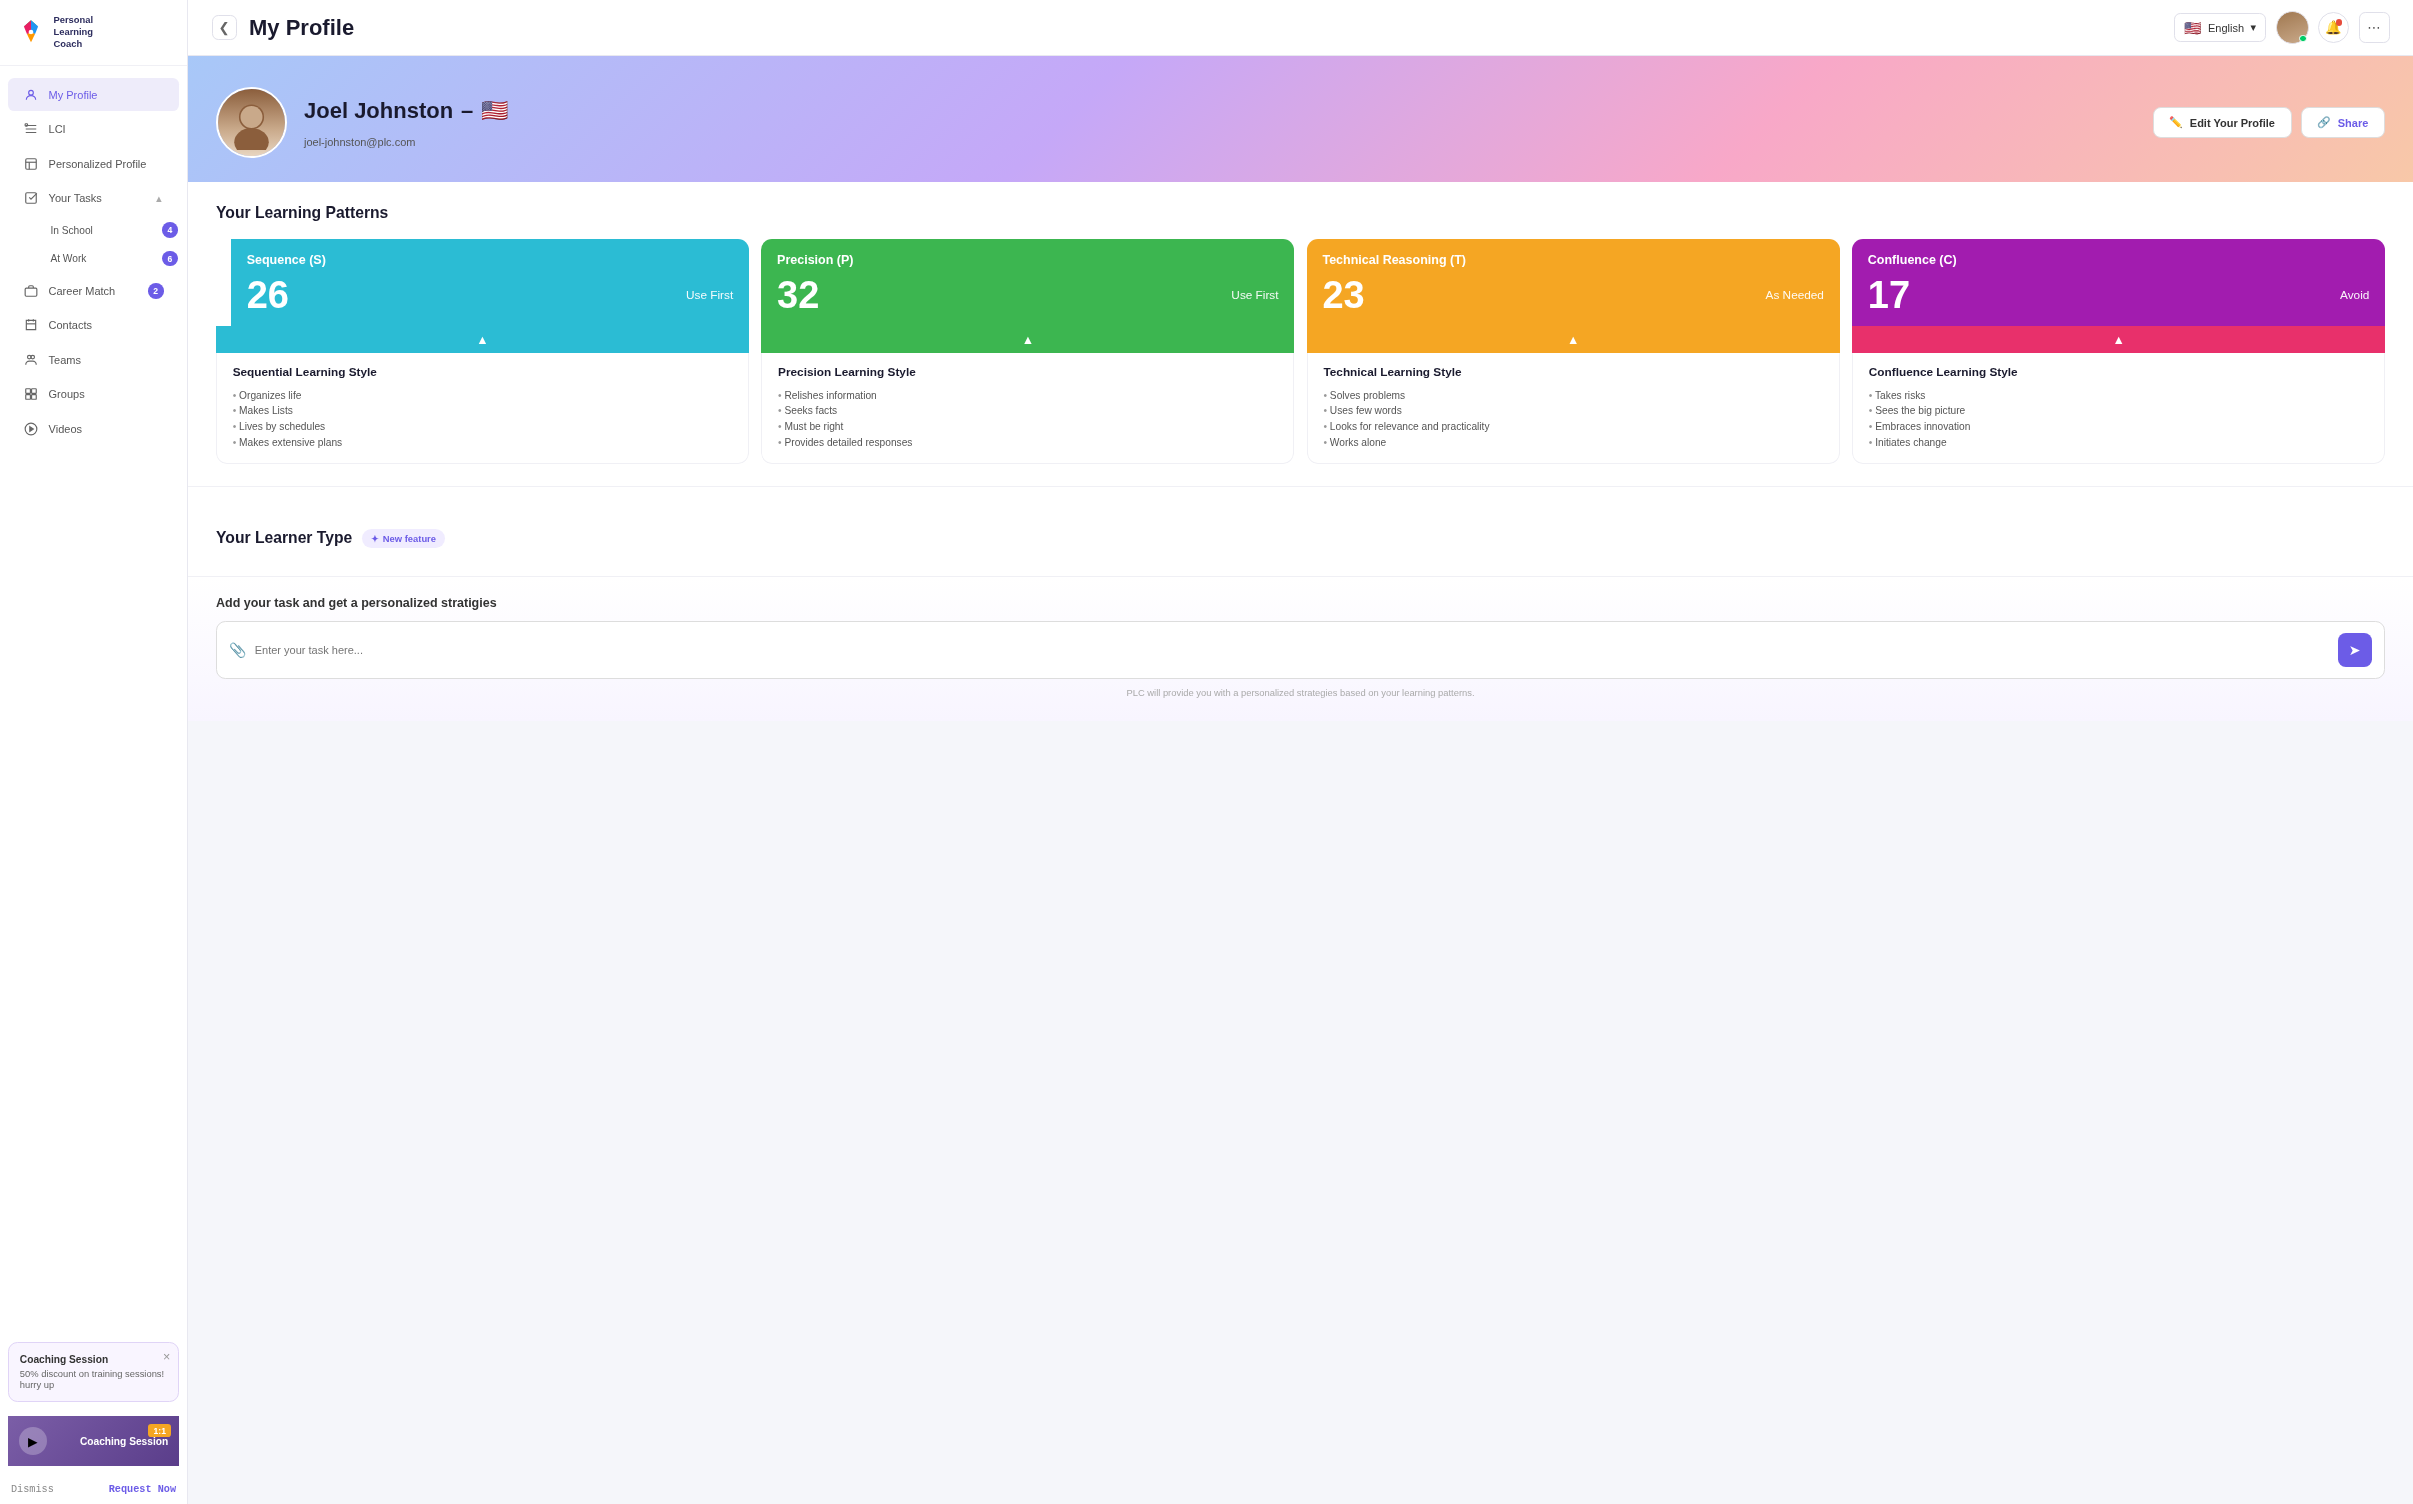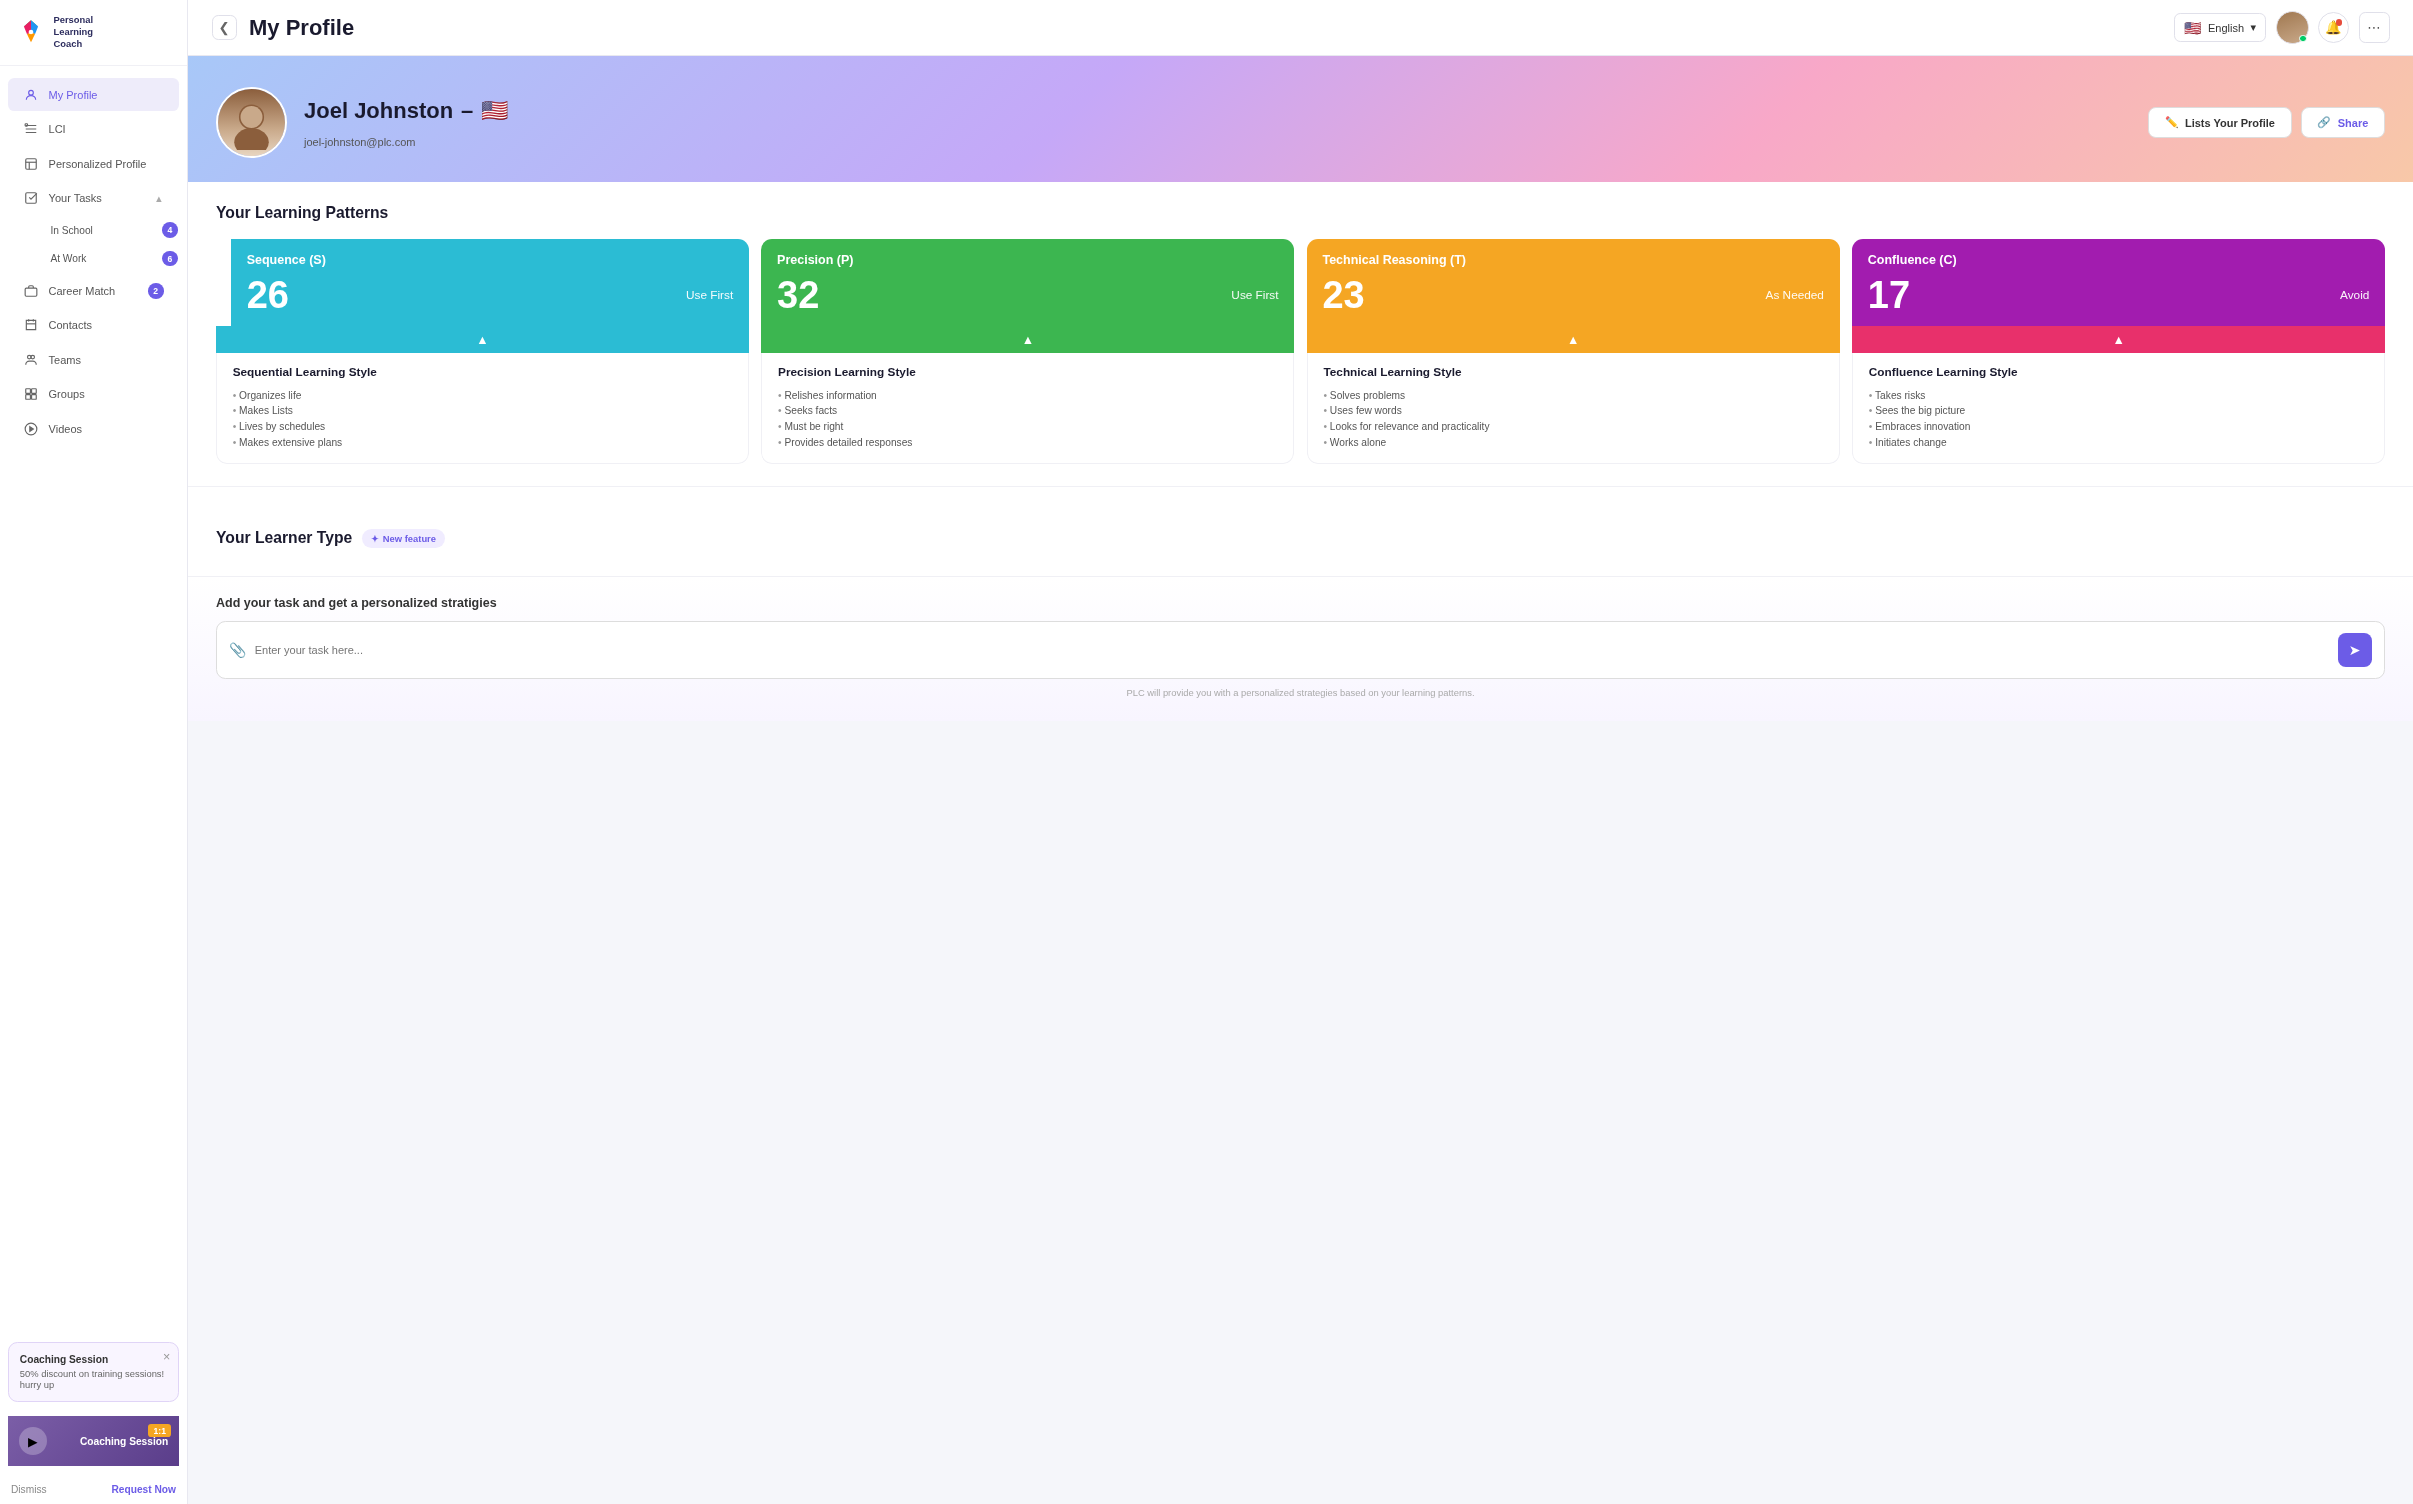--- a/index.html
+++ b/index.html
@@ -109,21 +109,21 @@
       position: absolute; top: 7.8px; right: 7.8px;
       background: #f5a623;
       color: #fff;
       font-size: 8.6px; font-weight: 700;
       padding: 1.6px 5.5px;
       border-radius: 3.1px; z-index: 1;
     }
 
     .sidebar-footer {
       padding: 9.4px 11px;
-      display: flex; align-items: center; justify-content: space-between;
+      display: flex; align-items: center; justify-content: space-between; font-family: Liberation Mono, monospace;
     }
     .dismiss-btn { font-size: 10.2px; color: #888; cursor: pointer; }
     .request-btn { font-size: 10.2px; color: #6c5ce7; font-weight: 600; cursor: pointer; }
 
     
     .main { flex: 1; display: flex; flex-direction: column; overflow: hidden; }
 
     
     .header {
       background: #fff;
@@ -481,21 +481,21 @@
               <span>Joel Johnston</span>
               <span>–</span>
               <span>🇺🇸</span>
             </div>
             <div class="profile-email">joel-johnston@plc.com</div>
           </div>
         </div>
         <div class="profile-actions">
           <button class="edit-profile-btn">
             <span>✏️</span>
-            <span>Lists Your Profile</span>
+            <span>Edit Your Profile</span>
           </button>
           <button class="share-btn">
             <span>🔗</span>
             <span>Share</span>
           </button>
         </div>
       </div>
     </div>
 
     <div class="section">

